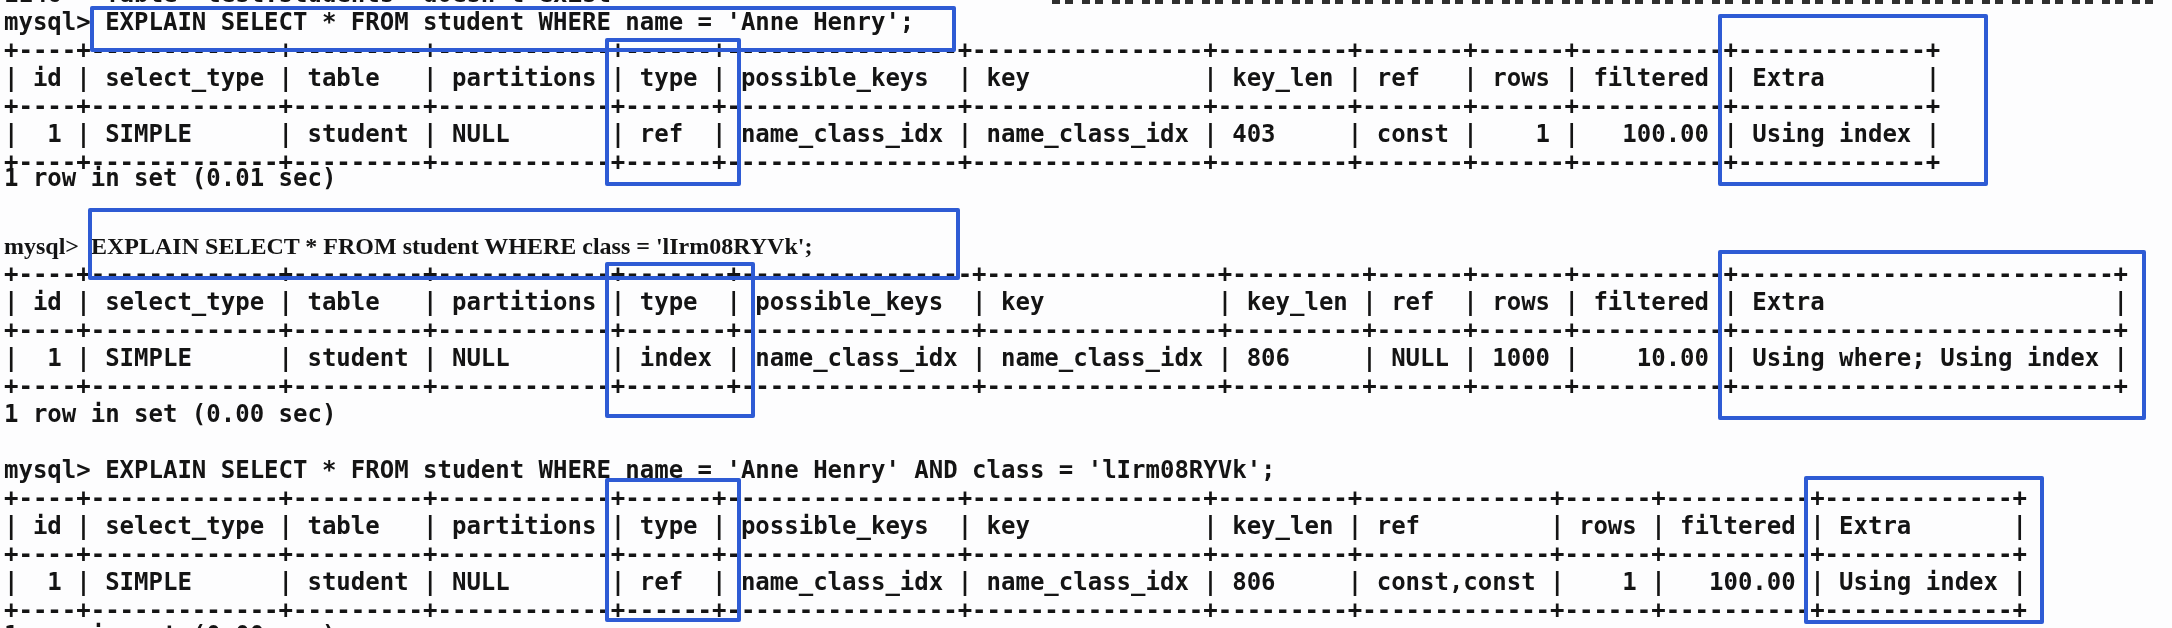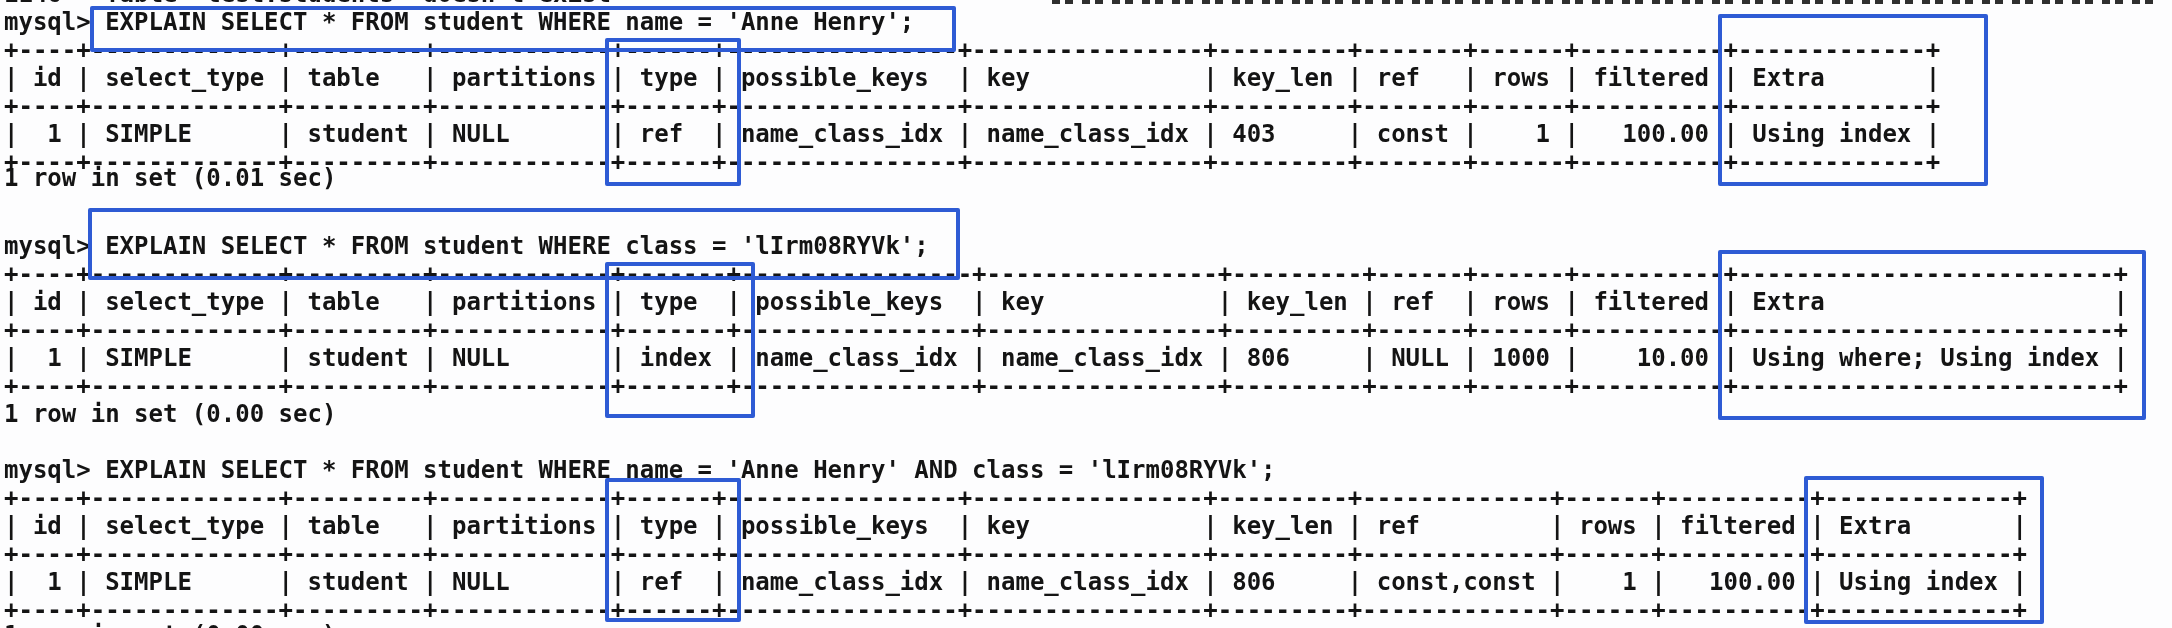--- a/index.html
+++ b/index.html
@@ -10,21 +10,21 @@
   .prompt{padding-right:0;}
   .q{padding-left:1ch;}
   
   #prev-error{top:-20px;}
   #bottom-status{top:621px;}
   
   #top-dash{position:absolute;left:1052px;top:0;width:1110px;height:4px;
     background:repeating-linear-gradient(90deg,#2f2f2f 0 8px,transparent 8px 13px,#2f2f2f 13px 21px,transparent 21px 30px);}
   
   #q1{top:8px;} #t1{top:36px;} #s1{top:164px;}
-  #q2{top:232px;} #t2{top:260px;} #s2{top:400px;}
+  #q2{top:232px;font-family:Liberation Serif, serif;} #t2{top:260px;} #s2{top:400px;}
   #q3{top:456px;} #t3{top:484px;}
   
   .hl{position:absolute;border:4px solid #2e5bd4;border-radius:2px;background:transparent;}
   #hl-q1{left:90px;top:6px;width:858px;height:38px;}
   #hl-t1-type{left:605px;top:38px;width:128px;height:140px;}
   #hl-t1-extra{left:1718px;top:14px;width:262px;height:164px;}
   #hl-q2{left:88px;top:208px;width:864px;height:64px;}
   #hl-t2-type{left:605px;top:262px;width:142px;height:148px;}
   #hl-t2-extra{left:1718px;top:250px;width:420px;height:162px;}
   #hl-t3-type{left:605px;top:478px;width:128px;height:136px;}

